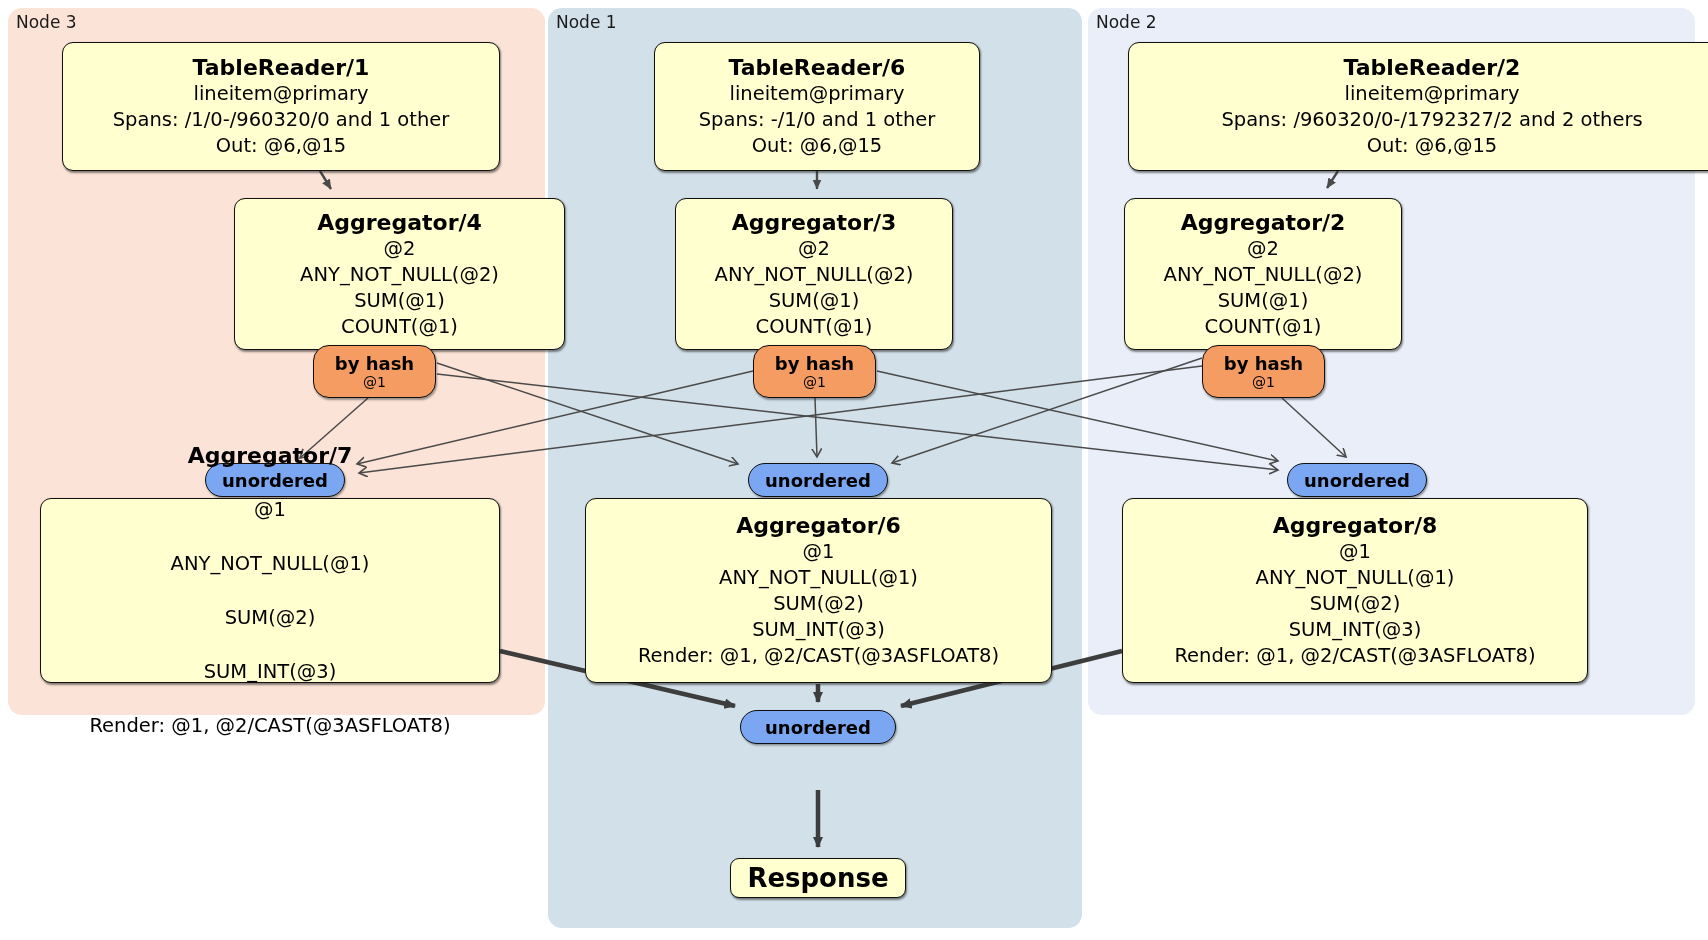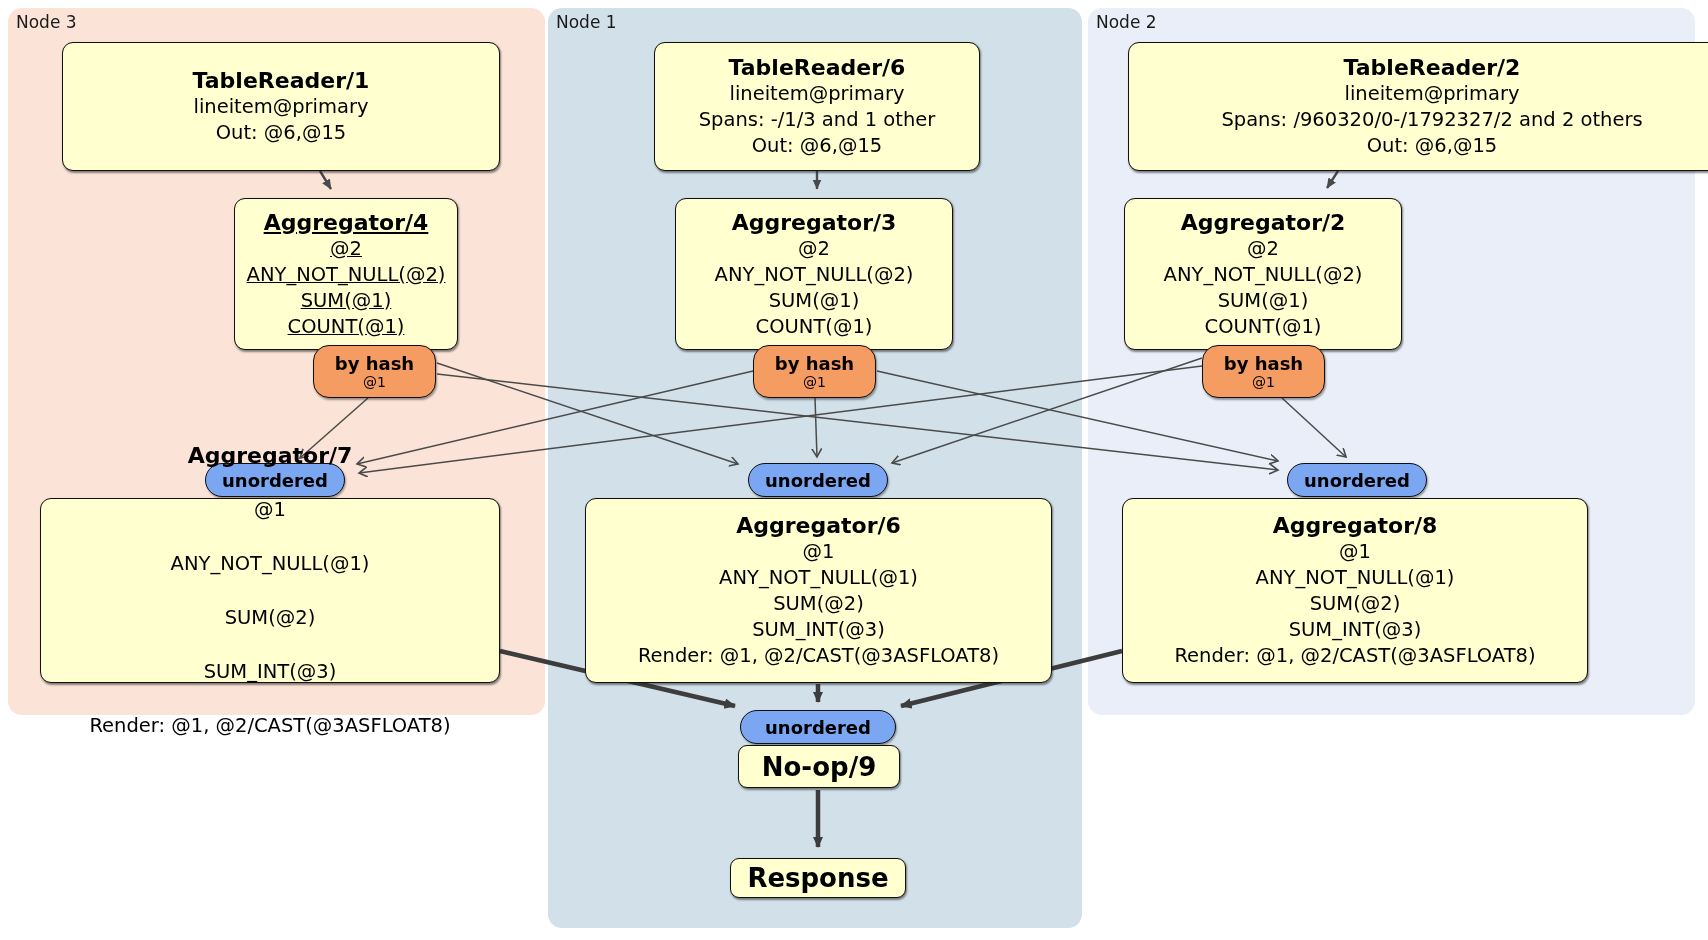--- a/index.html
+++ b/index.html
@@ -77,35 +77,36 @@
       <path d="M500,651 L735,706" marker-end="url(#ah-thick)"></path>
       <path d="M818,684 L818,702" marker-end="url(#ah-thick)"></path>
       <path d="M1122,651 L901,706" marker-end="url(#ah-thick)"></path>
       <path d="M818,790 L818,847" marker-end="url(#ah-thick)"></path>
     </g>
   </svg>
 
   <div class="box" style="left:62px;top:42px;width:438px;height:129px;">
     <div class="t">TableReader/1</div>
     <div class="l">lineitem@primary</div>
+    <div class="l">Spans: /1/0-/960320/0 and 1 other</div>
     <div class="l">Out: @6,@15</div>
   </div>
 
-  <div class="box" style="left:234px;top:198px;width:224px;height:152px;text-decoration:underline;">
+  <div class="box" style="left:234px;top:198px;width:331px;height:152px;">
     <div class="t">Aggregator/4</div>
     <div class="l">@2</div>
     <div class="l">ANY_NOT_NULL(@2)</div>
     <div class="l">SUM(@1)</div>
     <div class="l">COUNT(@1)</div>
   </div>
 
   <div class="box" style="left:654px;top:42px;width:326px;height:129px;">
     <div class="t">TableReader/6</div>
     <div class="l">lineitem@primary</div>
-    <div class="l">Spans: -/1/3 and 1 other</div>
+    <div class="l">Spans: -/1/0 and 1 other</div>
     <div class="l">Out: @6,@15</div>
   </div>
 
   <div class="box" style="left:675px;top:198px;width:278px;height:152px;">
     <div class="t">Aggregator/3</div>
     <div class="l">@2</div>
     <div class="l">ANY_NOT_NULL(@2)</div>
     <div class="l">SUM(@1)</div>
     <div class="l">COUNT(@1)</div>
   </div>
@@ -172,21 +173,18 @@
     <div class="l">ANY_NOT_NULL(@1)</div>
     <div class="l">SUM(@2)</div>
     <div class="l">SUM_INT(@3)</div>
     <div class="l">Render: @1, @2/CAST(@3ASFLOAT8)</div>
   </div>
 
   <div class="sync" style="left:740px;top:710px;width:156px;height:34px;">
     <span>unordered</span>
   </div>
 
-  <div class="box" style="left:738px;top:745px;width:162px;height:43px;border-radius:9px;">
-    <div class="bigt">No-op/9</div>
-  </div>
 
   <div class="box" style="left:730px;top:858px;width:176px;height:40px;border-radius:9px;">
     <div class="bigt">Response</div>
   </div>
 
 </div>
 
 </body></html>

